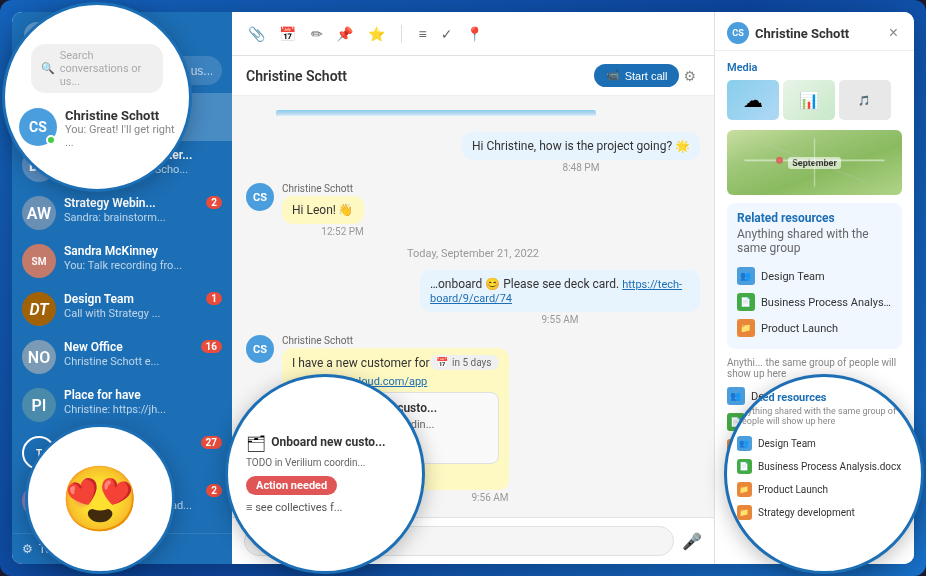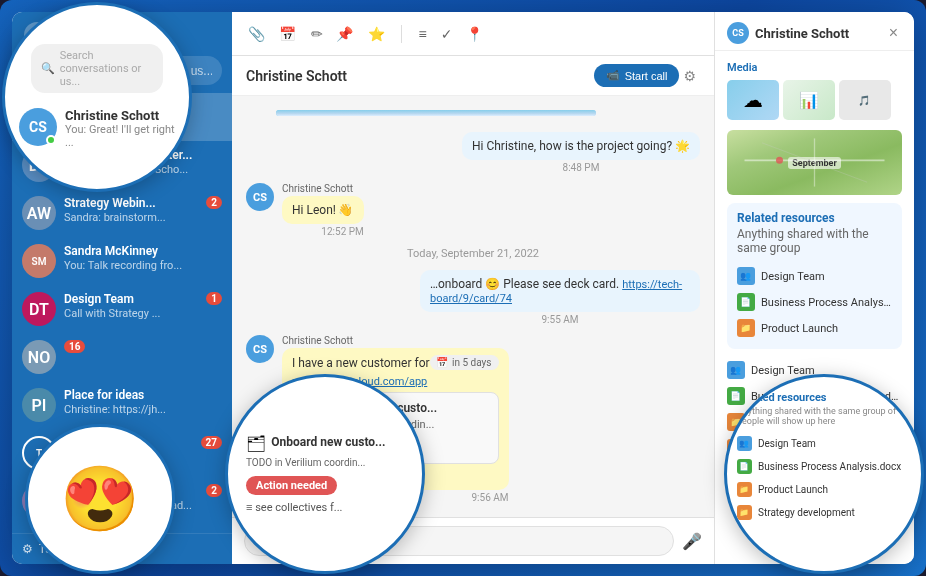--- a/index.html
+++ b/index.html
@@ -764,37 +764,41 @@
 
         <div class="conv-item">
           <div class="conv-avatar" style="background:#c47a6a;">SM</div>
           <div class="conv-info">
             <div class="conv-name">Sandra McKinney</div>
             <div class="conv-preview">You: Talk recording fro...</div>
           </div>
         </div>
 
         <div class="conv-item">
-          <div class="conv-avatar group" style="background:#be185d;">DT</div>
+          <div class="conv-avatar group" style="background:#a16207;font-style:italic;">DT</div>
           <div class="conv-info">
             <div class="conv-name">Design Team</div>
             <div class="conv-preview">Call with Strategy ...</div>
           </div>
           <div class="conv-badge">1</div>
         </div>
 
         <div class="conv-item">
           <div class="conv-avatar group" style="background:#7a9ab5;">NO</div>
+          <div class="conv-info">
+            <div class="conv-name">New Office</div>
+            <div class="conv-preview">Christine Schott e...</div>
+          </div>
           <div class="conv-badge">16</div>
         </div>
 
         <div class="conv-item">
           <div class="conv-avatar group" style="background:#4a8aaa;">PI</div>
           <div class="conv-info">
-            <div class="conv-name">Place for ideas</div>
+            <div class="conv-name">Place for have</div>
             <div class="conv-preview">Christine: https://jh...</div>
           </div>
         </div>
 
         <div class="conv-item">
           <div class="conv-avatar" style="background:#1c6eb5; border: 2px solid #fff;">T</div>
           <div class="conv-info">
             <div class="conv-name">Talk updates ✓</div>
             <div class="conv-preview">In the sidebar yo...</div>
           </div>
@@ -961,20 +965,21 @@
             <div class="resource-icon green">📄</div>
             <div class="resource-name">Business Process Analysis.docx</div>
           </div>
           <div class="resource-item">
             <div class="resource-icon orange">📁</div>
             <div class="resource-name">Product Launch</div>
           </div>
         </div>
 
         <div class="more-items-section">
+          <div style="font-size:10px; color:#888; margin-bottom:4px;">Anythi... the same group of people will show up here</div>
           <div class="resource-item">
             <div class="resource-icon">👥</div>
             <div class="resource-name">Design Team</div>
           </div>
           <div class="resource-item">
             <div class="resource-icon green">📄</div>
             <div class="resource-name">Business Process Analysis.docx</div>
           </div>
           <div class="resource-item">
             <div class="resource-icon orange">📁</div>

